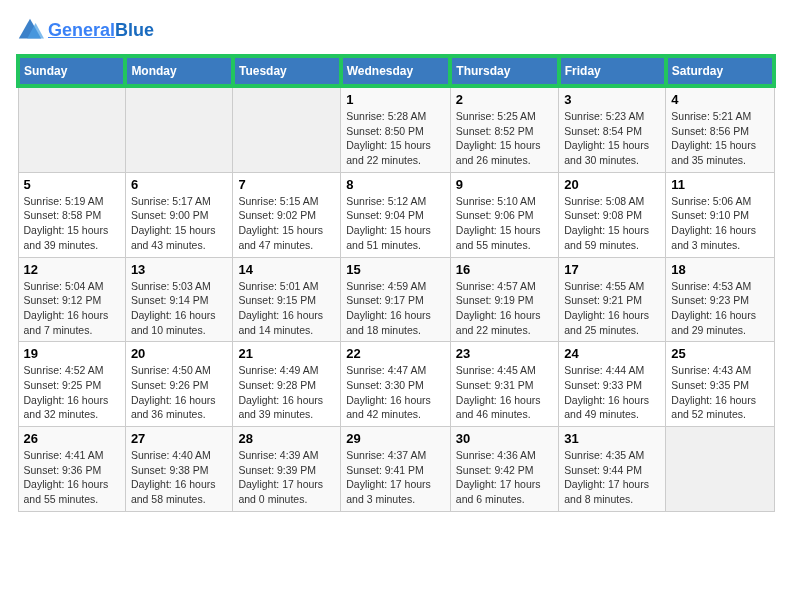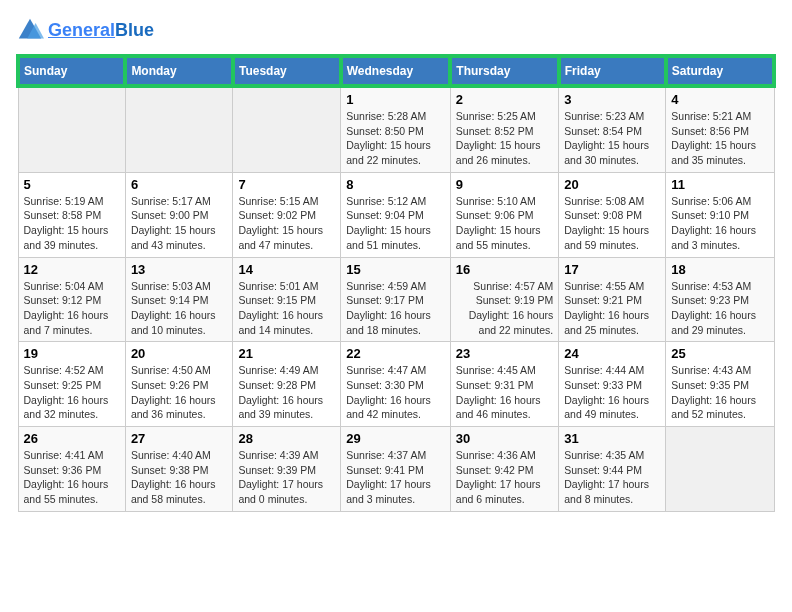--- a/index.html
+++ b/index.html
@@ -218,21 +218,21 @@
         </td>
         <td>
           <span class="day-number">15</span>
           <div class="day-info" style="white-space: pre-line;">Sunrise: 4:59 AM
 Sunset: 9:17 PM
 Daylight: 16 hours
 and 18 minutes.</div>
         </td>
         <td>
           <span class="day-number">16</span>
-          <div class="day-info" style="white-space: pre-line; text-align: right;">Sunrise: 4:57 AM
+          <div class="day-info" style="white-space: pre-line;">Sunrise: 4:57 AM
 Sunset: 9:19 PM
 Daylight: 16 hours
 and 22 minutes.</div>
         </td>
         <td>
           <span class="day-number">17</span>
           <div class="day-info" style="white-space: pre-line;">Sunrise: 4:55 AM
 Sunset: 9:21 PM
 Daylight: 16 hours
 and 25 minutes.</div>

